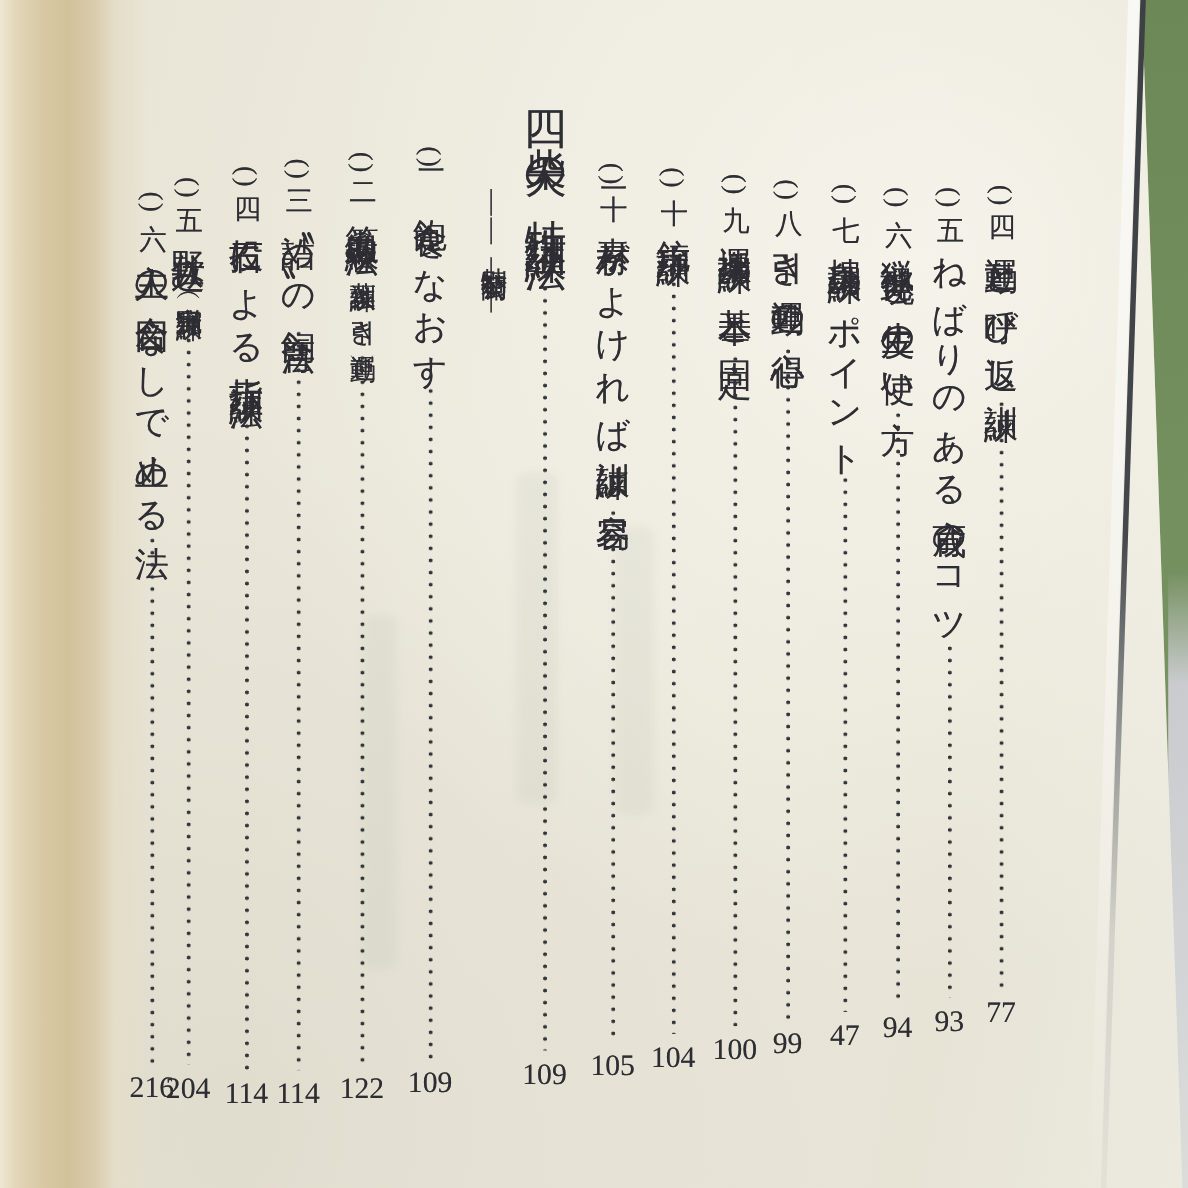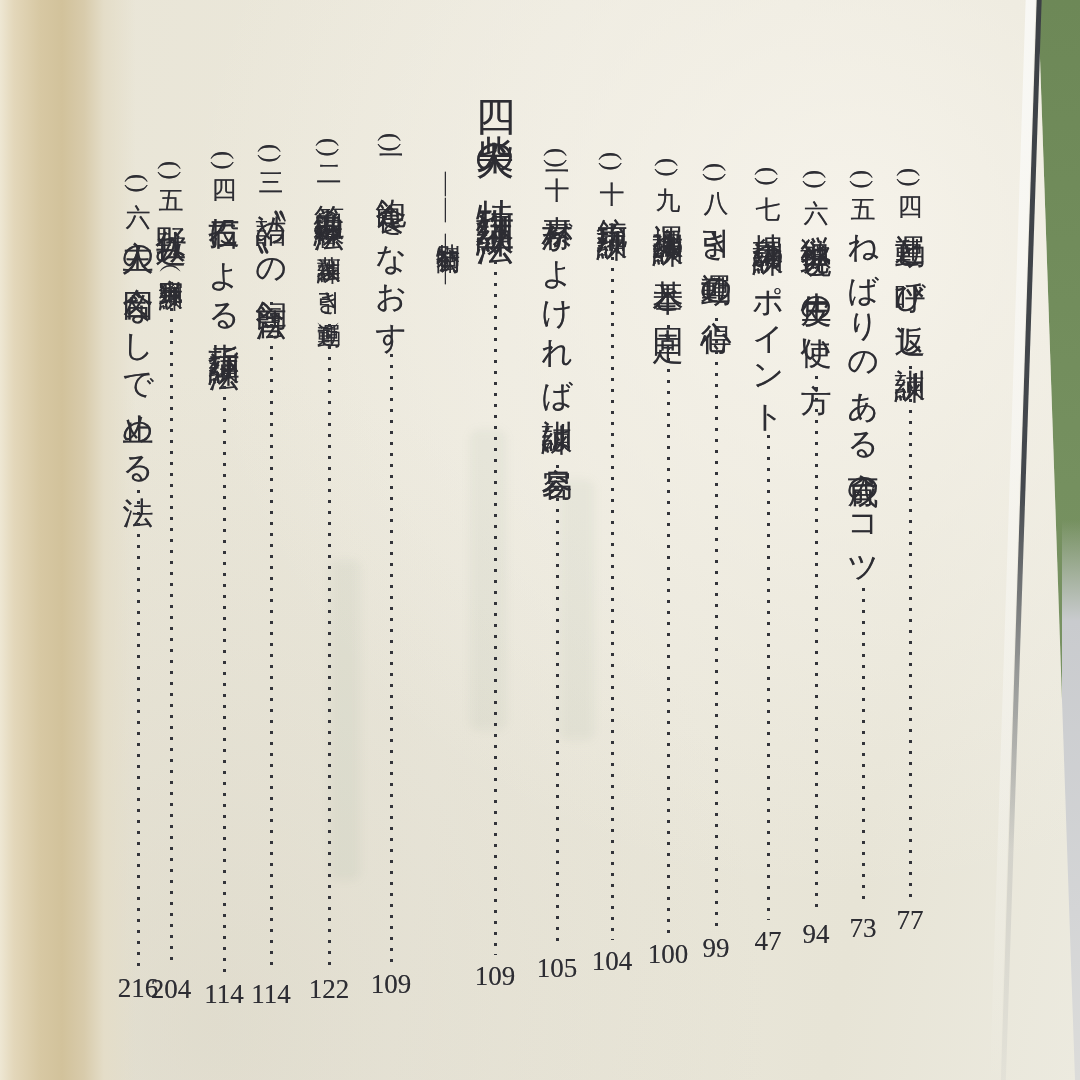--- a/index.html
+++ b/index.html
@@ -85,21 +85,21 @@
   <div class="col" style="left:887px;top:168px;height:766px;">
     <span class="num">(四)</span>
     <span class="title">運動と呼び返し訓練</span>
     <span class="leader"></span>
     <span class="pageno">77</span>
   </div>
   <div class="col" style="left:840px;top:170px;height:772px;">
     <span class="num">(五)</span>
     <span class="title">ねばりのある育成のコツ</span>
     <span class="leader"></span>
-    <span class="pageno">73</span>
+    <span class="pageno">93</span>
   </div>
   <div class="col" style="left:793px;top:170px;height:778px;">
     <span class="num">(六)</span>
     <span class="title">猟欲発現と生皮の使い方</span>
     <span class="leader"></span>
     <span class="pageno">94</span>
   </div>
   <div class="col" style="left:745px;top:167px;height:788px;">
     <span class="num">(七)</span>
     <span class="title">捜鳥訓練のポイント</span>

